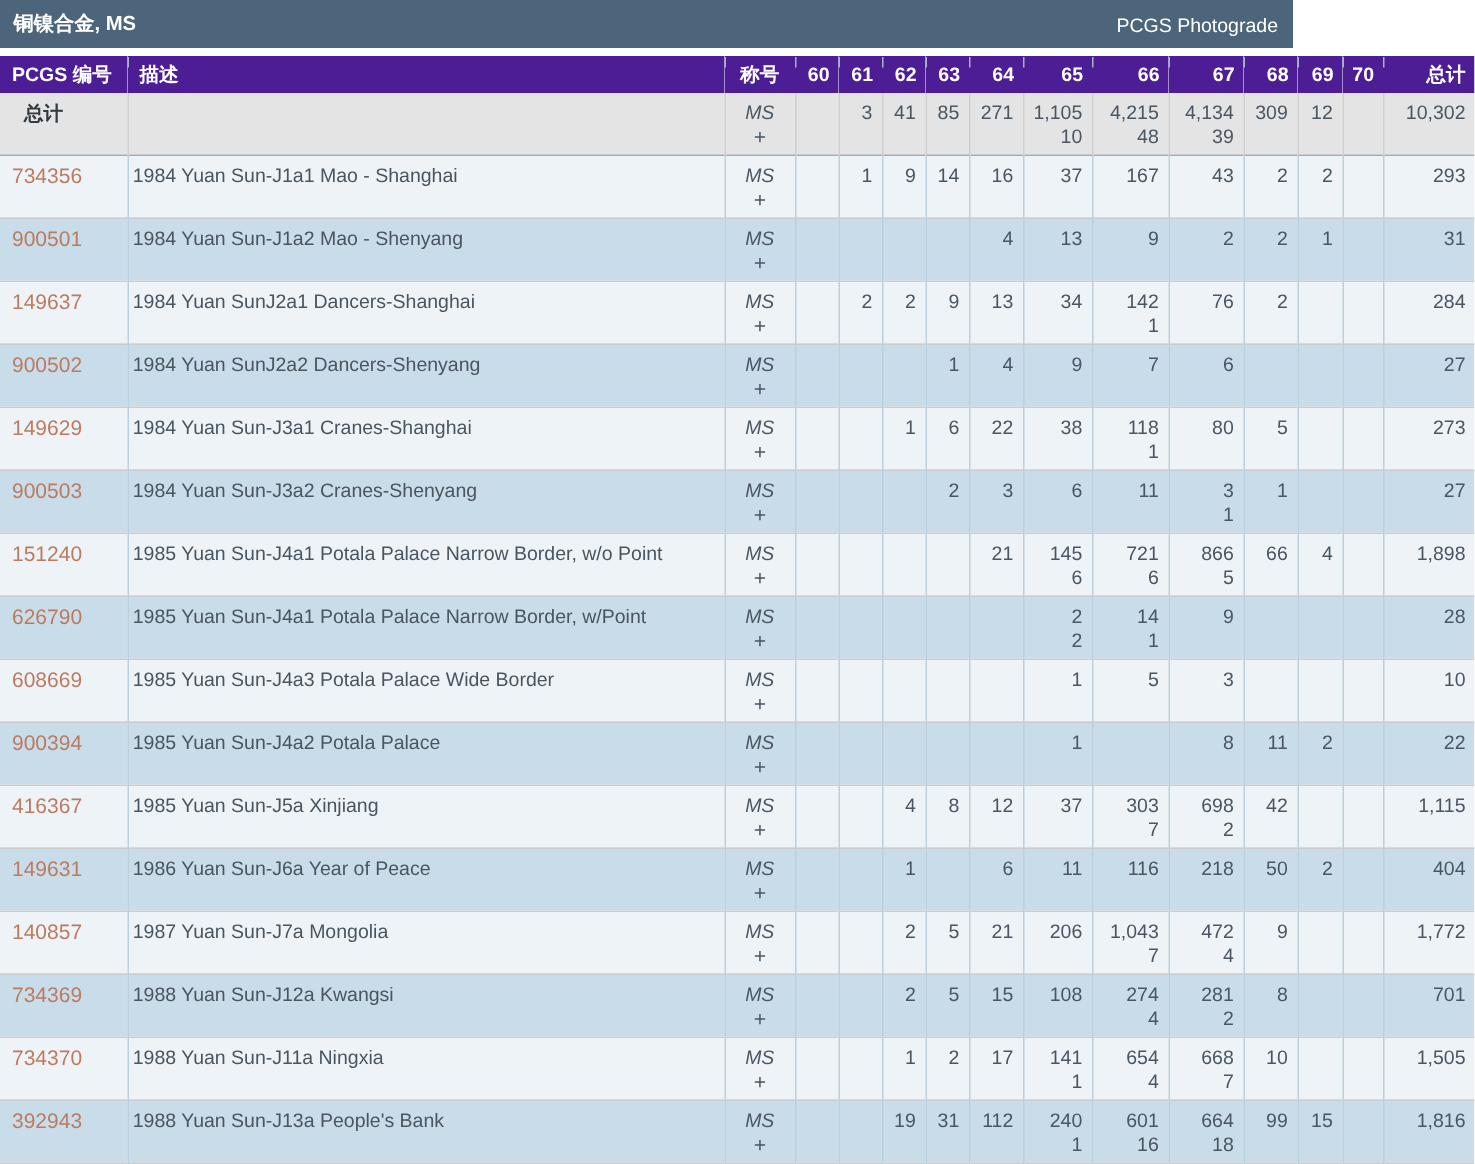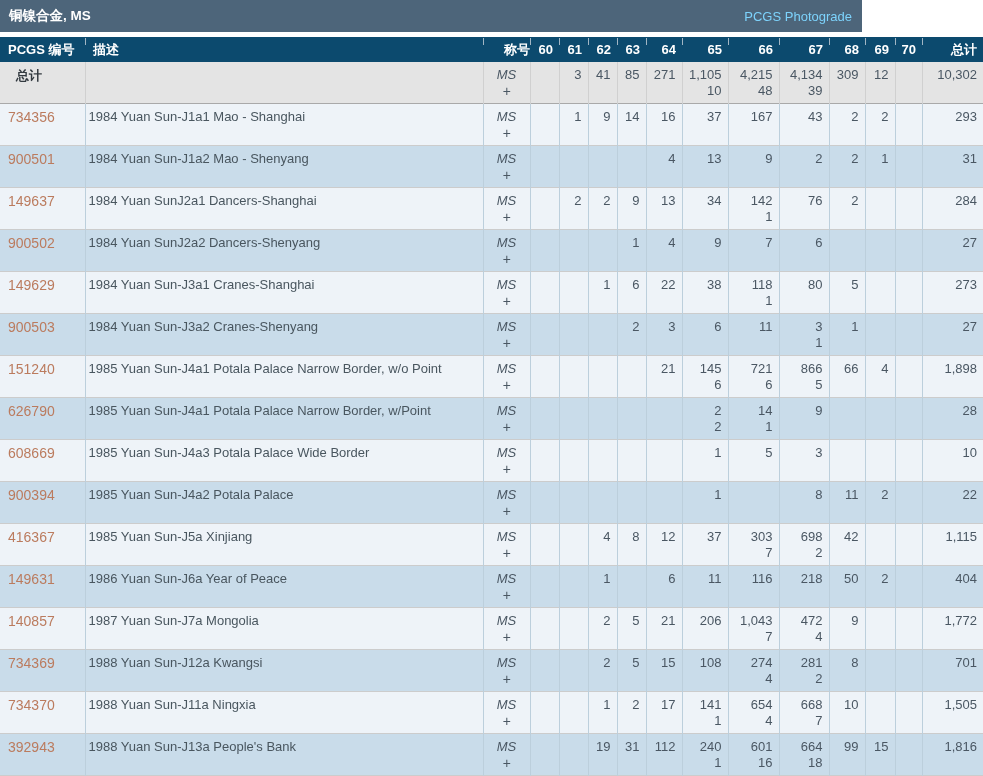--- a/index.html
+++ b/index.html
@@ -4,31 +4,31 @@
 <style>
   * { margin:0; padding:0; box-sizing:border-box; }
   html,body { width:983px; height:776px; overflow:hidden; background:#fff;
     font-family:"Liberation Sans", sans-serif; }
   .page { position:relative; width:862px; height:776px; }
 
   
   .title-bar { height:32px; background:#4d657a; display:flex; align-items:center;
     justify-content:space-between; padding:0 10px 0 9px; }
   .title-bar .title { color:#ffffff; font-weight:bold; font-size:13.5px; }
-  .title-bar .pg-link { color:#7dd3fc; font-size:13px; text-decoration:none; cursor:pointer; }
+  .title-bar .pg-link { color:#ffffff; font-size:13px; text-decoration:none; cursor:pointer; }
 
   .gap { height:5px; background:#ffffff; }
 
   table { border-collapse:collapse; table-layout:fixed; width:983px; }
 
   
-  thead th { background:#0c4a6e; color:#ffffff; font-size:13px; font-weight:bold;
+  thead th { background:#4c1d95; color:#ffffff; font-size:13px; font-weight:bold;
     height:25px; text-align:right; padding:0 6px 0 0; position:relative; white-space:nowrap; }
   thead th.al { text-align:left; padding:0 0 0 8px; }
-  thead th.ac { padding:0; }
+  thead th.ac { text-align:center; padding:0; }
   thead th + th::before { content:""; position:absolute; left:0; top:1px; width:1px;
     height:7px; background:#a2b6c4; }
 
   
   tr.totals-row { background:#e4e4e4; height:41px; border-bottom:1px solid #a9a9a9; }
   tr.totals-row td { border-right:1px solid #d0d0d0; vertical-align:top; padding-top:5px; }
   tr.totals-row td:last-child { border-right:none; }
   tr.totals-row .row-label { font-weight:bold; color:#333a40; font-size:13px; padding-left:8px; }
 
   

